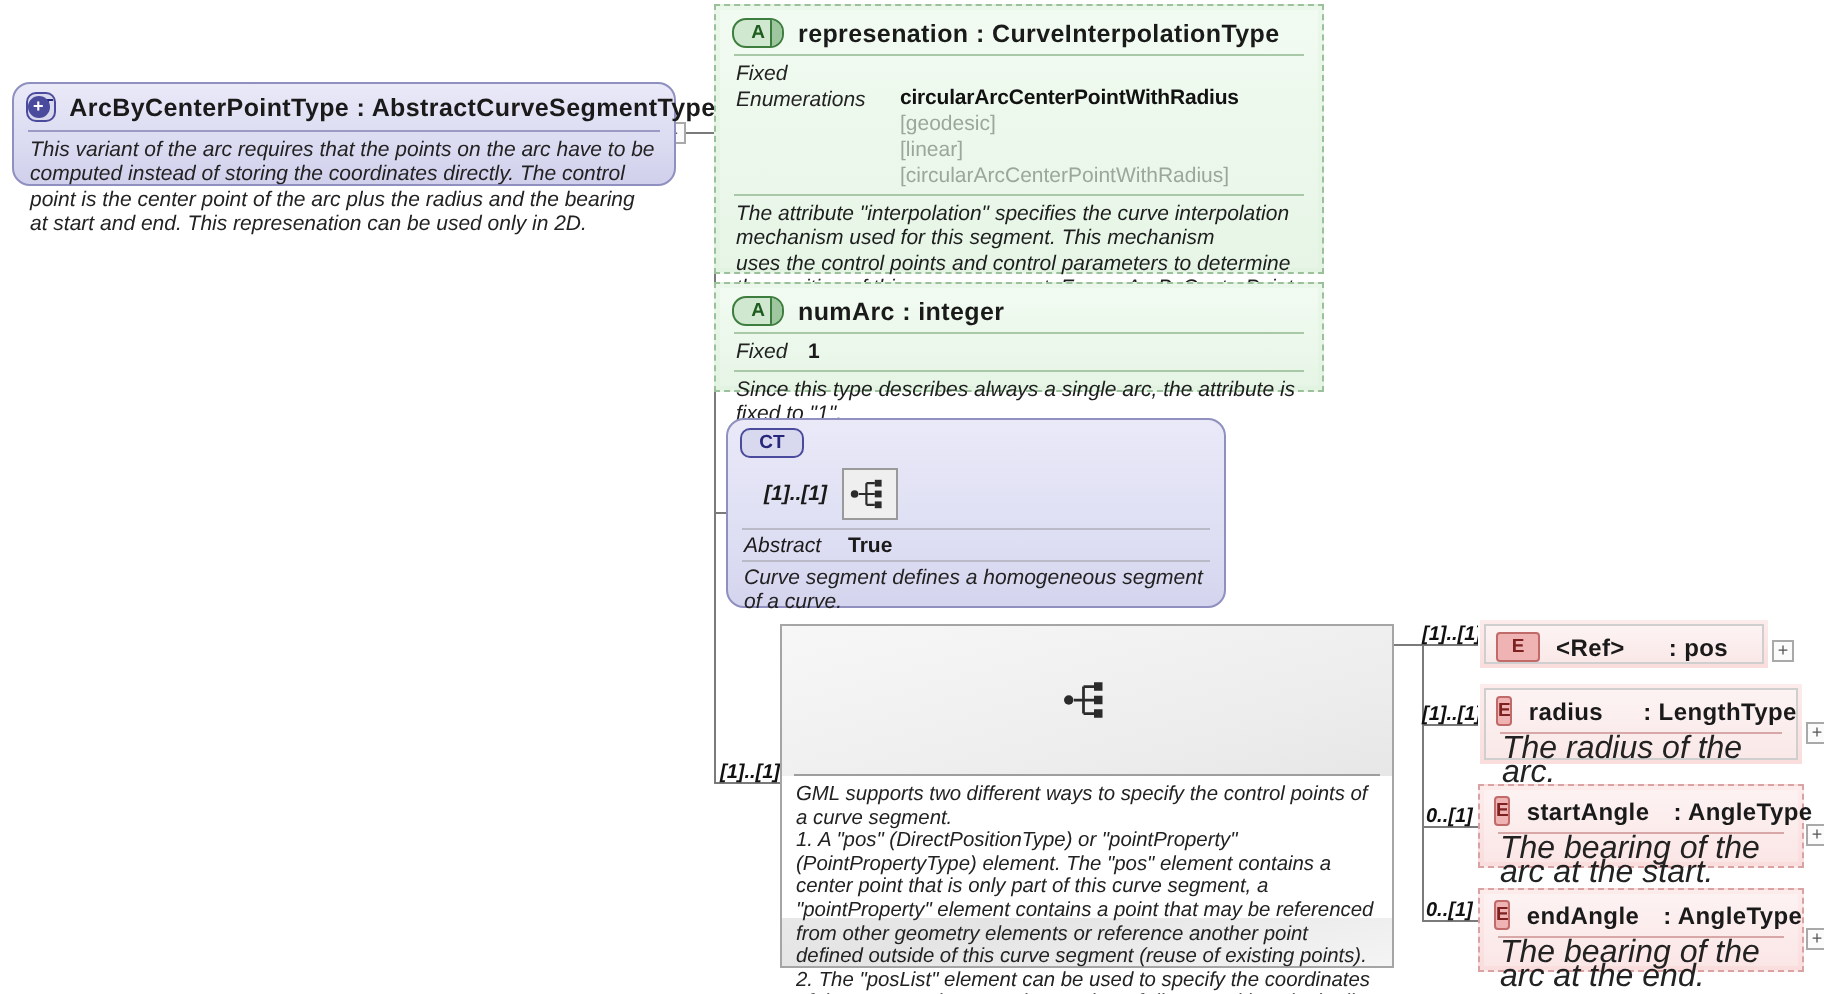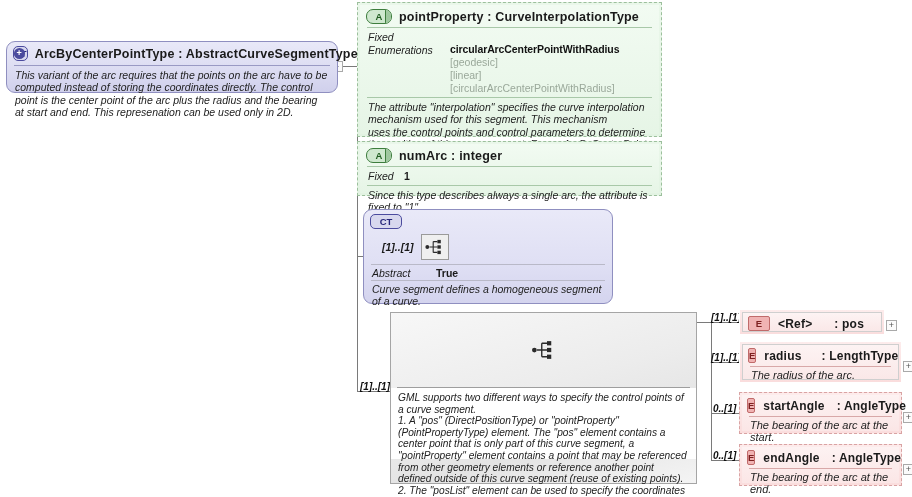--- a/index.html
+++ b/index.html
@@ -90,21 +90,21 @@
 
   
   #ctAbs{
     left:363px;top:209px;width:250px;height:95px;
     border:1px solid #8f8fc0;border-radius:9px;
     background:linear-gradient(180deg,#e9e9f8 0%,#dfdff4 60%,#d4d4ee 100%);
   }
   #ctAbs .hdr{padding:4px 8px 2px 6px;}
   #ctAbs .midrow{display:flex;align-items:center;gap:7px;padding:3px 0 4px 18px;}
   #ctAbs .card{font-style:italic;font-weight:bold;font-size:10.5px;}
-  #ctAbs .absrow{display:flex;padding:2px 0 1px 8px;font-size:10.5px;gap:12px;}
+  #ctAbs .absrow{display:flex;padding:2px 0 1px 8px;font-size:10.5px;}
   #ctAbs .absrow .lbl{font-style:italic;width:52px;flex:none;}
   #ctAbs .absrow .val{font-weight:bold;}
 
   
   .comp{
     width:28px;height:26px;box-sizing:border-box;
     border:1px solid #9a9a9a;background:#efefef;
     display:flex;align-items:center;justify-content:center;
   }
   .comp.flat{border:none;background:transparent;width:34px;height:30px;}
@@ -129,21 +129,21 @@
   }
   .pink.req{border:1.2px solid #ffffff;}
   .pink.opt{border:1.3px dashed #d9a3a3;}
   .pink .inner{
     background:linear-gradient(180deg,#fdf2f2 0%,#fbe6e6 100%);
     height:100%;box-sizing:border-box;
   }
   .pink.req .inner{border:1px solid #cfcfcf;background:linear-gradient(180deg,#fdf3f3 0%,#fae8e8 100%);}
   .pink .hdr{padding:3px 8px 3px 5px;gap:8px;}
   .pink .sep{background:#d8a8a8;margin:0 7px;}
-  .pink .doc{padding:2px 8px 3px 8px;font-size:11px;}
+  .pink .doc{padding:2px 8px 3px 8px;font-size:16px;}
   .pink .title{font-size:12px;}
 
   #pos{left:739px;top:309px;width:146px;height:26px;}
   #radius{left:739px;top:341px;width:163px;height:42px;}
   #startAngle{left:739px;top:392px;width:163px;height:42px;}
   #endAngle{left:739px;top:444px;width:163px;height:42px;}
 
   
   .expand{
     position:absolute;width:11px;height:11px;box-sizing:border-box;
@@ -212,21 +212,21 @@
       <span class="title">ArcByCenterPointType : AbstractCurveSegmentType</span>
     </div>
     <div class="sep"></div>
     <div class="doc">This variant of the arc requires that the points on the arc have to be computed instead of storing the coordinates directly. The control point is the center point of the arc plus the radius and the bearing at start and end. This represenation can be used only in 2D.</div>
   </div>
 
   <div class="node green" id="interp">
     <div class="inner" style="height:100%;box-sizing:border-box;">
       <div class="hdr">
         <span class="badge badge-a">A</span>
-        <span class="title">pointProperty : CurveInterpolationType</span>
+        <span class="title">represenation : CurveInterpolationType</span>
       </div>
       <div class="sep"></div>
       <div class="fixedrow">
         <div class="lbl">
           <div>Fixed</div>
           <div>Enumerations</div>
         </div>
         <div class="vals">
           <div class="v0">circularArcCenterPointWithRadius</div>
           <div class="vx">[geodesic]</div>

